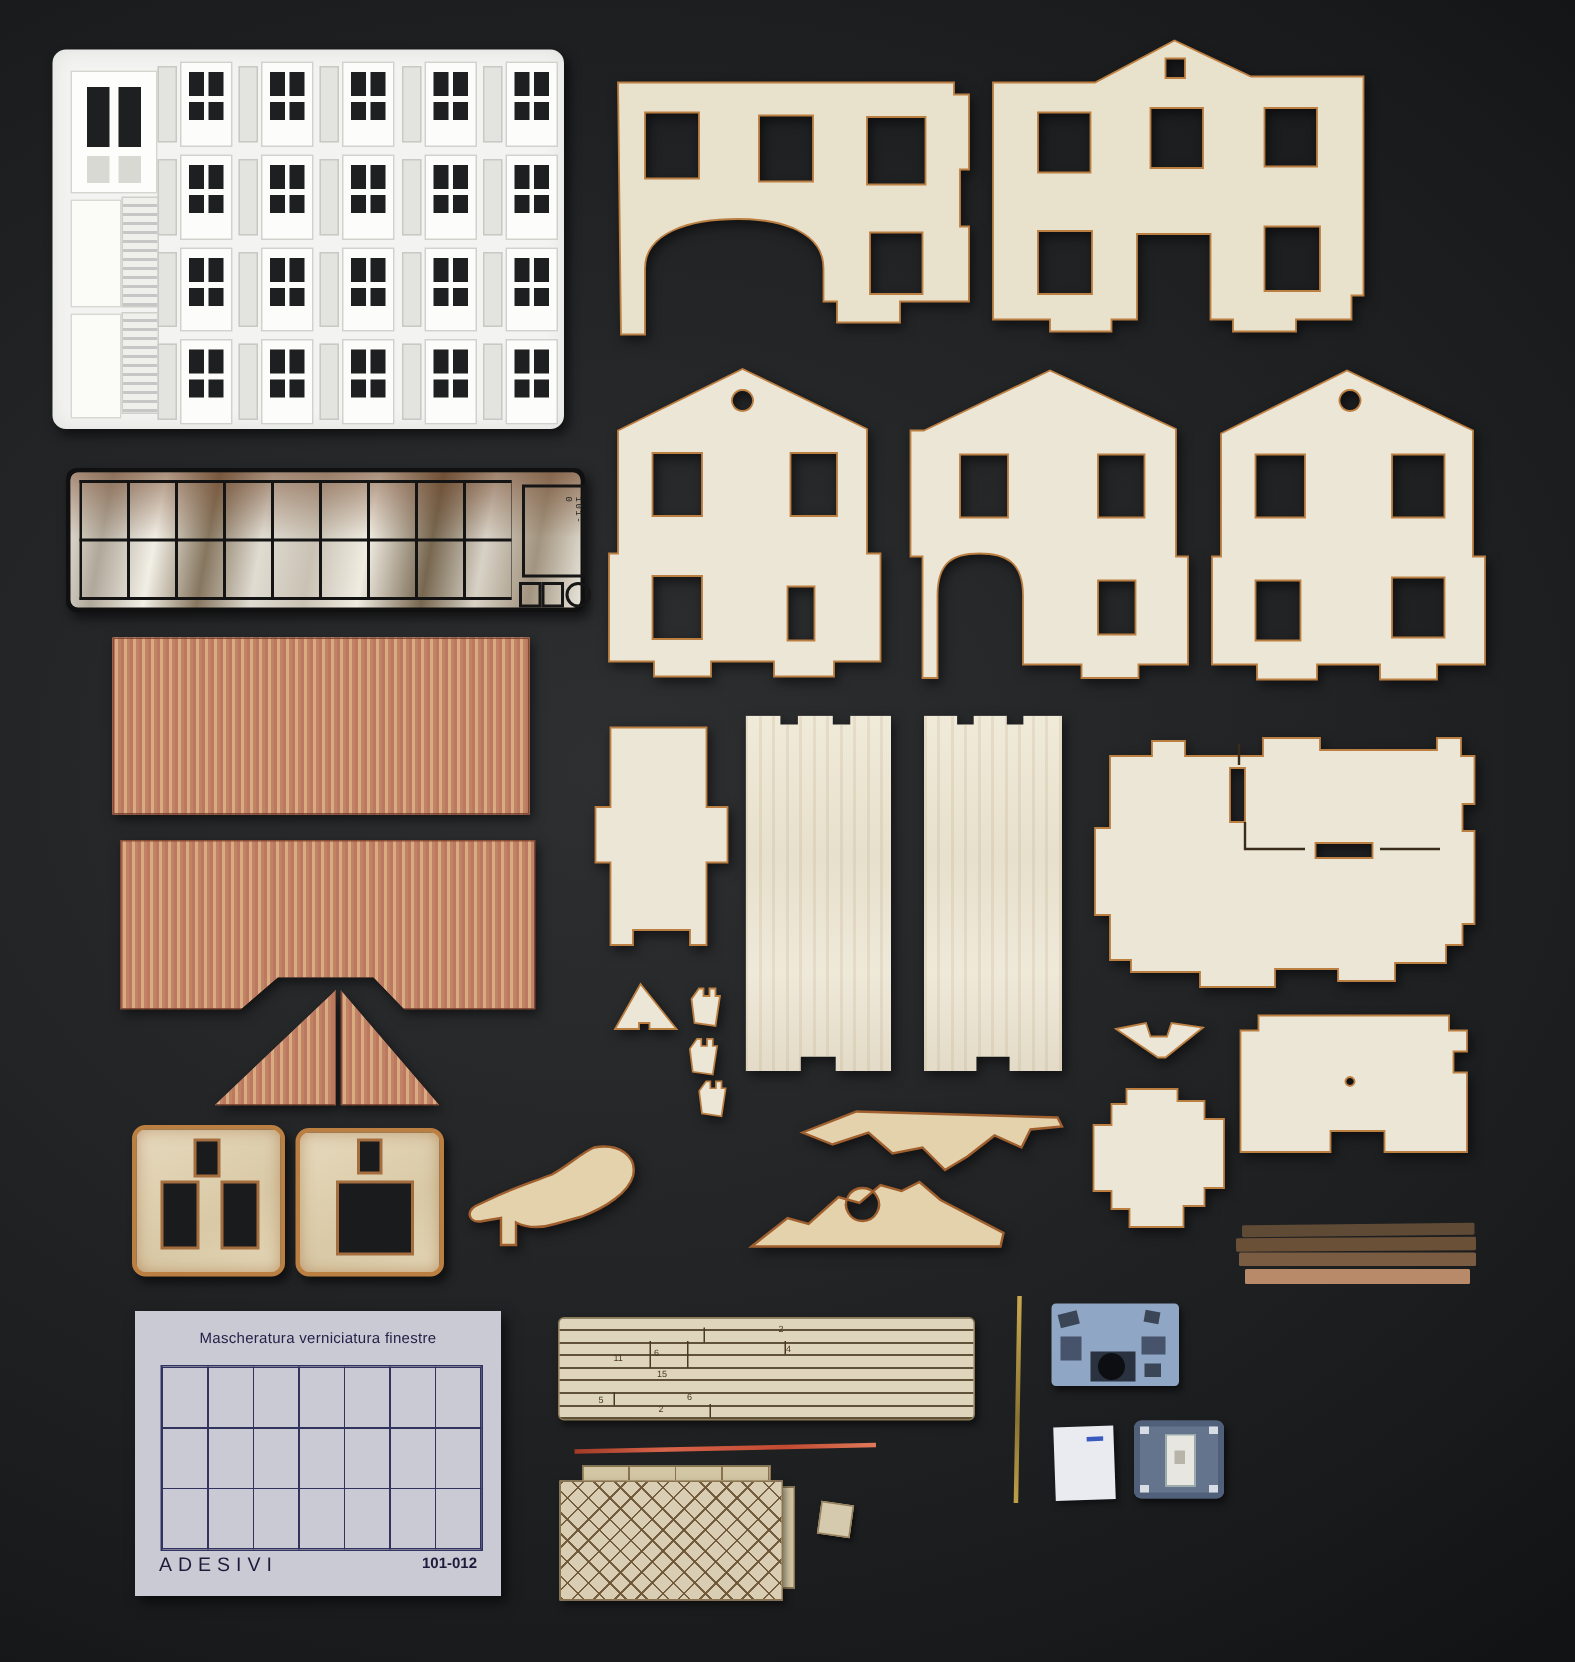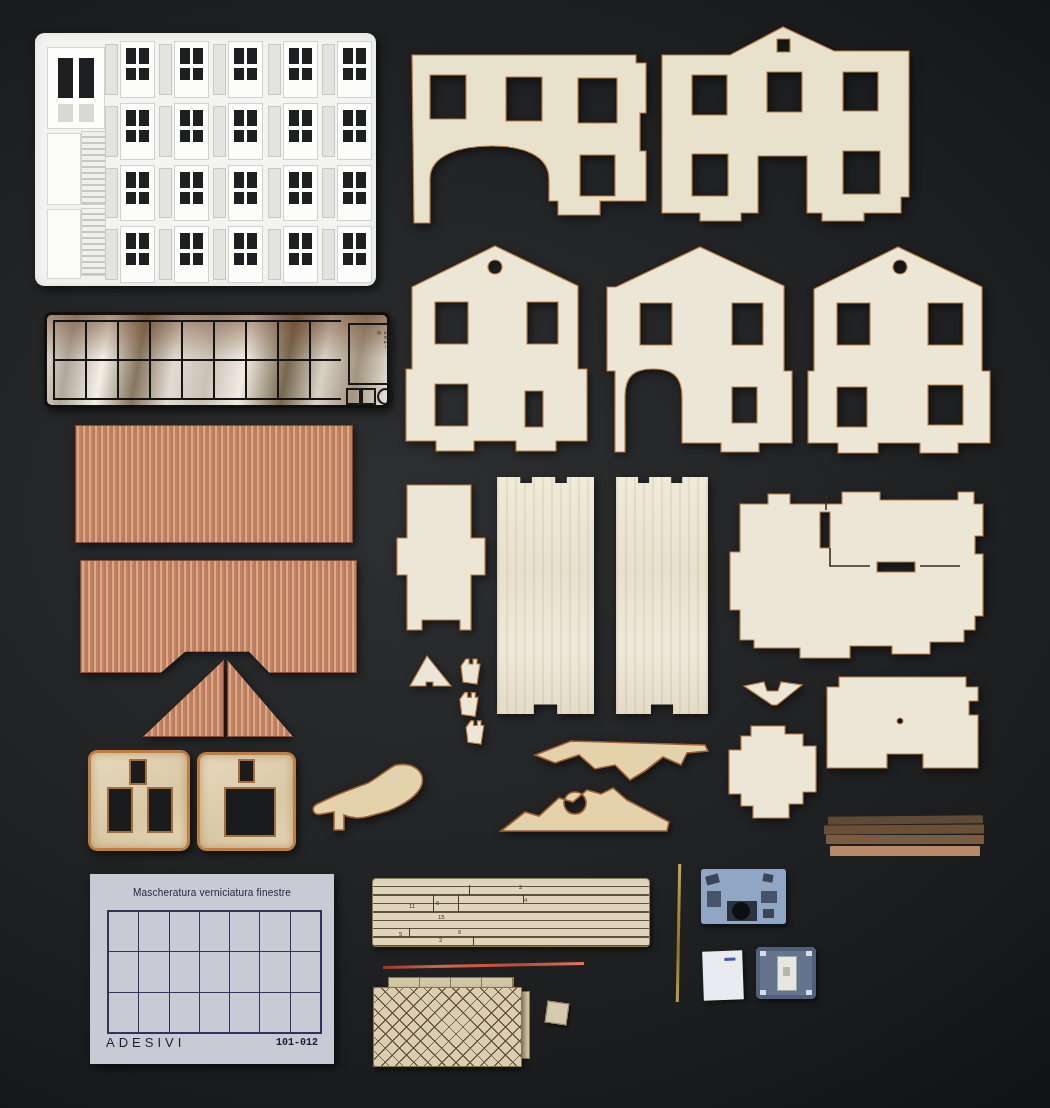--- a/index.html
+++ b/index.html
@@ -126,21 +126,21 @@
 
   
   .paper{left:90px;top:874px;width:244px;height:190px;background:var(--paper);
     box-shadow:3px 4px 8px rgba(0,0,0,.6);}
   .paper-title{left:0;top:13px;width:100%;text-align:center;font-size:10px;color:var(--paper-ink);letter-spacing:.2px;}
   .paper-grid{left:17px;top:36px;width:213px;height:122px;border:1px solid #32325e;
     background-image:
       repeating-linear-gradient(90deg,#32325e 0 1px,transparent 1px 30.3px),
       repeating-linear-gradient(0deg,#32325e 0 1px,transparent 1px 40.3px);}
   .paper-left{left:16px;bottom:14px;font-size:13px;letter-spacing:4px;color:#1c1c3a;text-align:right;}
-  .paper-right{right:16px;bottom:16px;font-size:10px;font-weight:bold;color:#1c1c3a;font-family:Liberation Mono, monospace;}
+  .paper-right{right:16px;bottom:16px;font-size:10px;font-weight:bold;color:#1c1c3a;}
 </style>
 </head>
 <body>
 
 <div class="scene">
 
   <div class="abs pe-sheet">
     <div class="abs pe-door">
       <i style="left:10px"></i>
       <i style="left:31px"></i>

